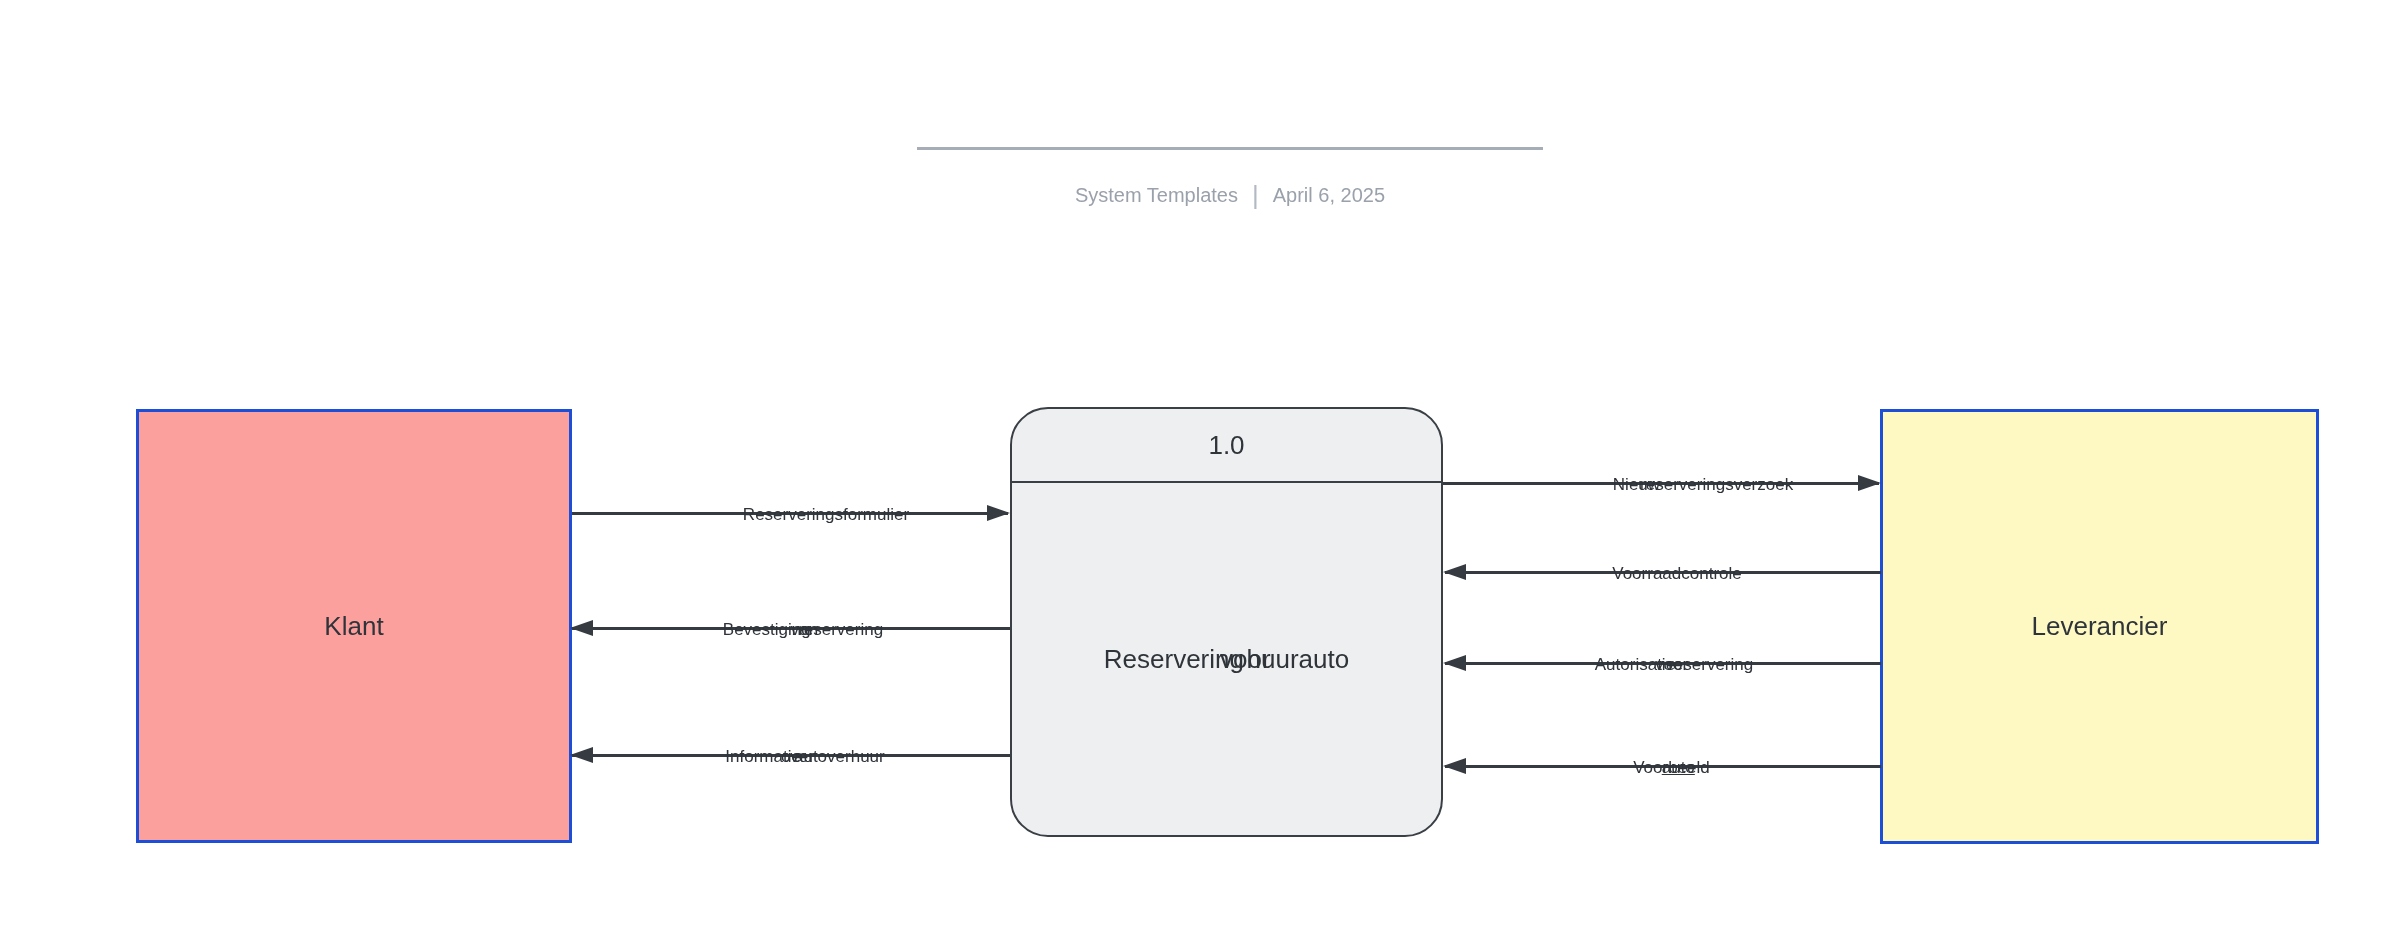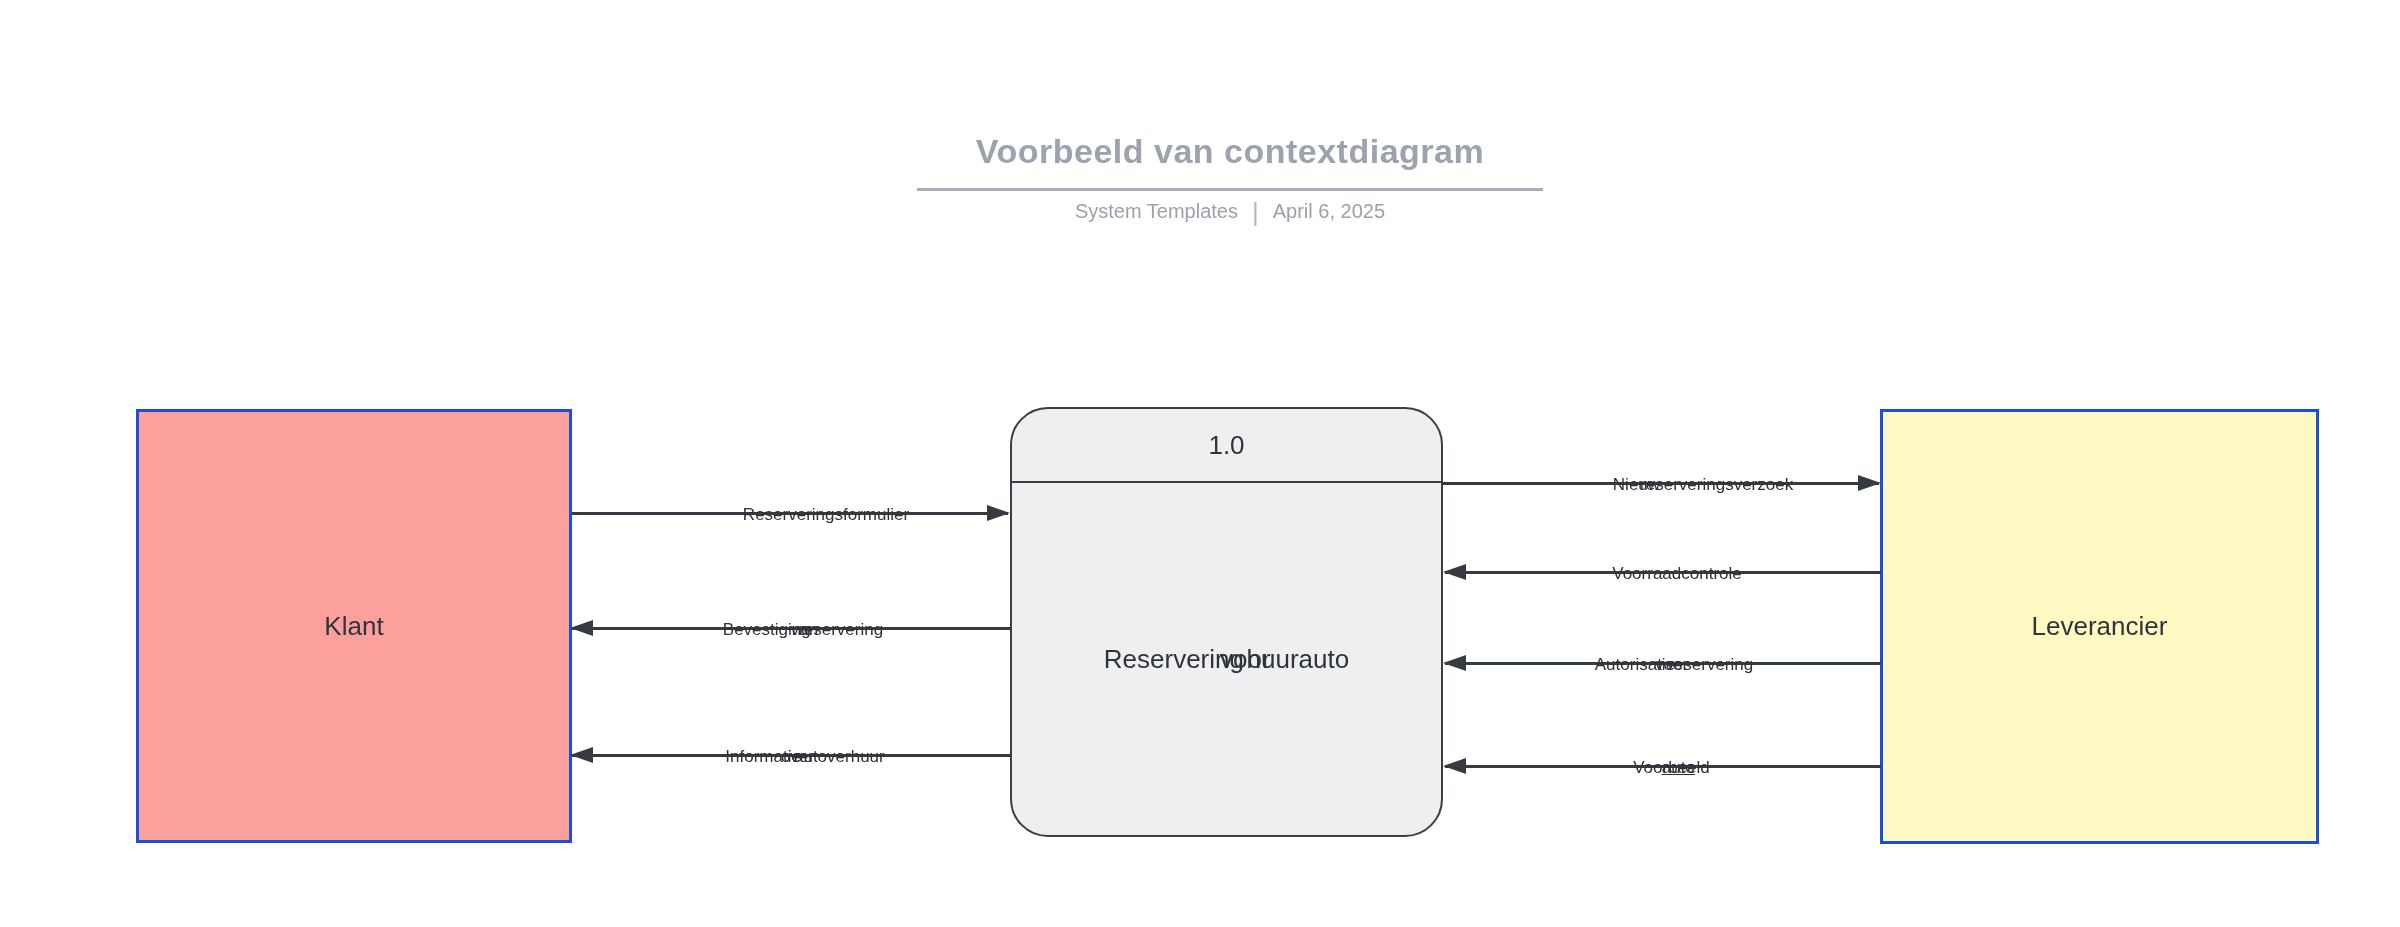--- a/index.html
+++ b/index.html
@@ -9,21 +9,21 @@
     position: relative; overflow: hidden;
     font-family: "Liberation Sans", sans-serif;
   }
   .page { position: absolute; inset: 0; }
 
   
   .titleblock { position: absolute; left: 917px; top: 131px; width: 626px; text-align: center; }
   .title { font-size: 34px; font-weight: bold; color: #9CA3AF; line-height: 1.2; letter-spacing: 0.5px; }
   .rule { height: 3px; background: #A6ADB6; margin-top: 16px; }
   .subtitle {
-    margin-top: 8px; display: flex; justify-content: center; align-items: center;
+    margin-top: 32px; display: flex; justify-content: center; align-items: center;
     gap: 14px; font-size: 20px; color: #9AA1AB; text-align: center;
   }
   .subtitle .vbar { font-size: 26px; font-weight: 200; color: #B3B9C2; line-height: 1; }
 
   
   .entity {
     position: absolute; display: flex; align-items: center; justify-content: center;
     border: 3px solid #1d4ed8; font-size: 26px; color: #2F343A;
   }
   .customer { left: 136px; top: 409px; width: 436px; height: 434px; background: #FCA09E; }
@@ -58,21 +58,20 @@
   .mash span + span { margin-left: -20px; }
   .arrow.ovl-wide .mash span + span { margin-left: -48px; text-decoration: underline; }
   .process-body .mash span + span { margin-left: -24px; }
 </style>
 </head>
 <body>
 
 <div class="page">
 
   <header class="titleblock">
-    <div class="title">Voorbeeld van contextdiagram</div>
     <div class="rule"></div>
     <div class="subtitle">
       <span>System Templates</span>
       <span class="vbar">|</span>
       <span>April 6, 2025</span>
     </div>
   </header>
 
   <div class="entity customer">
     <span>Klant</span>

